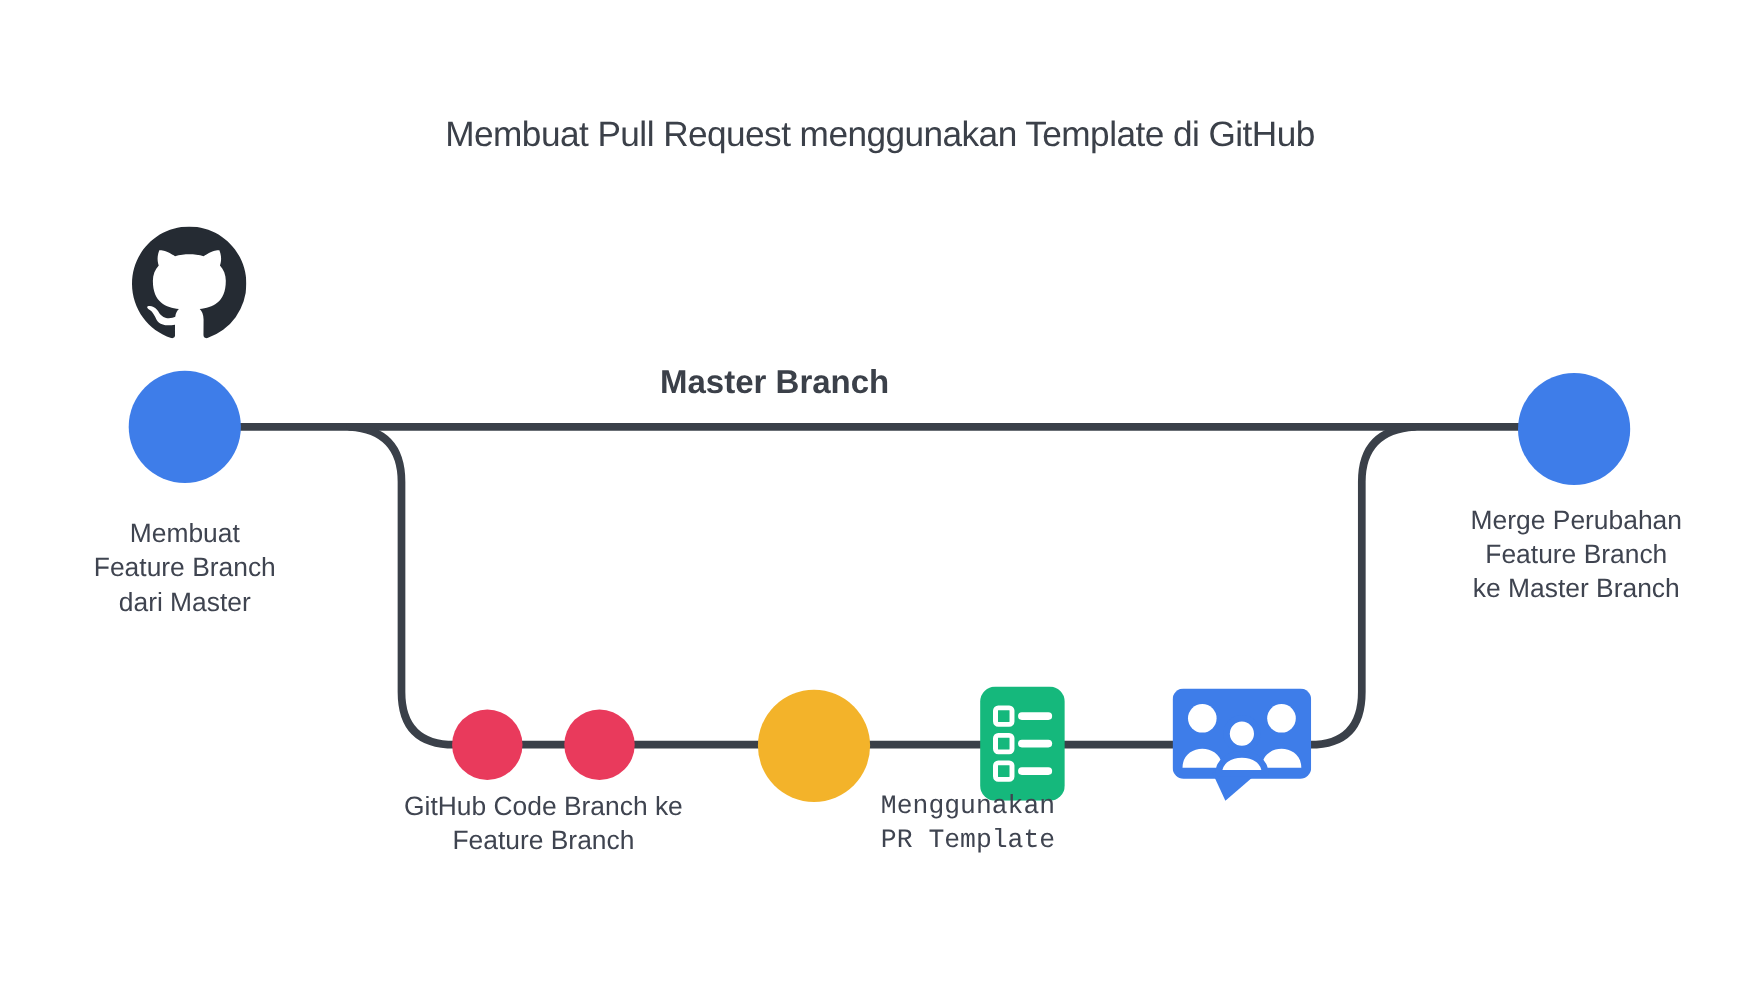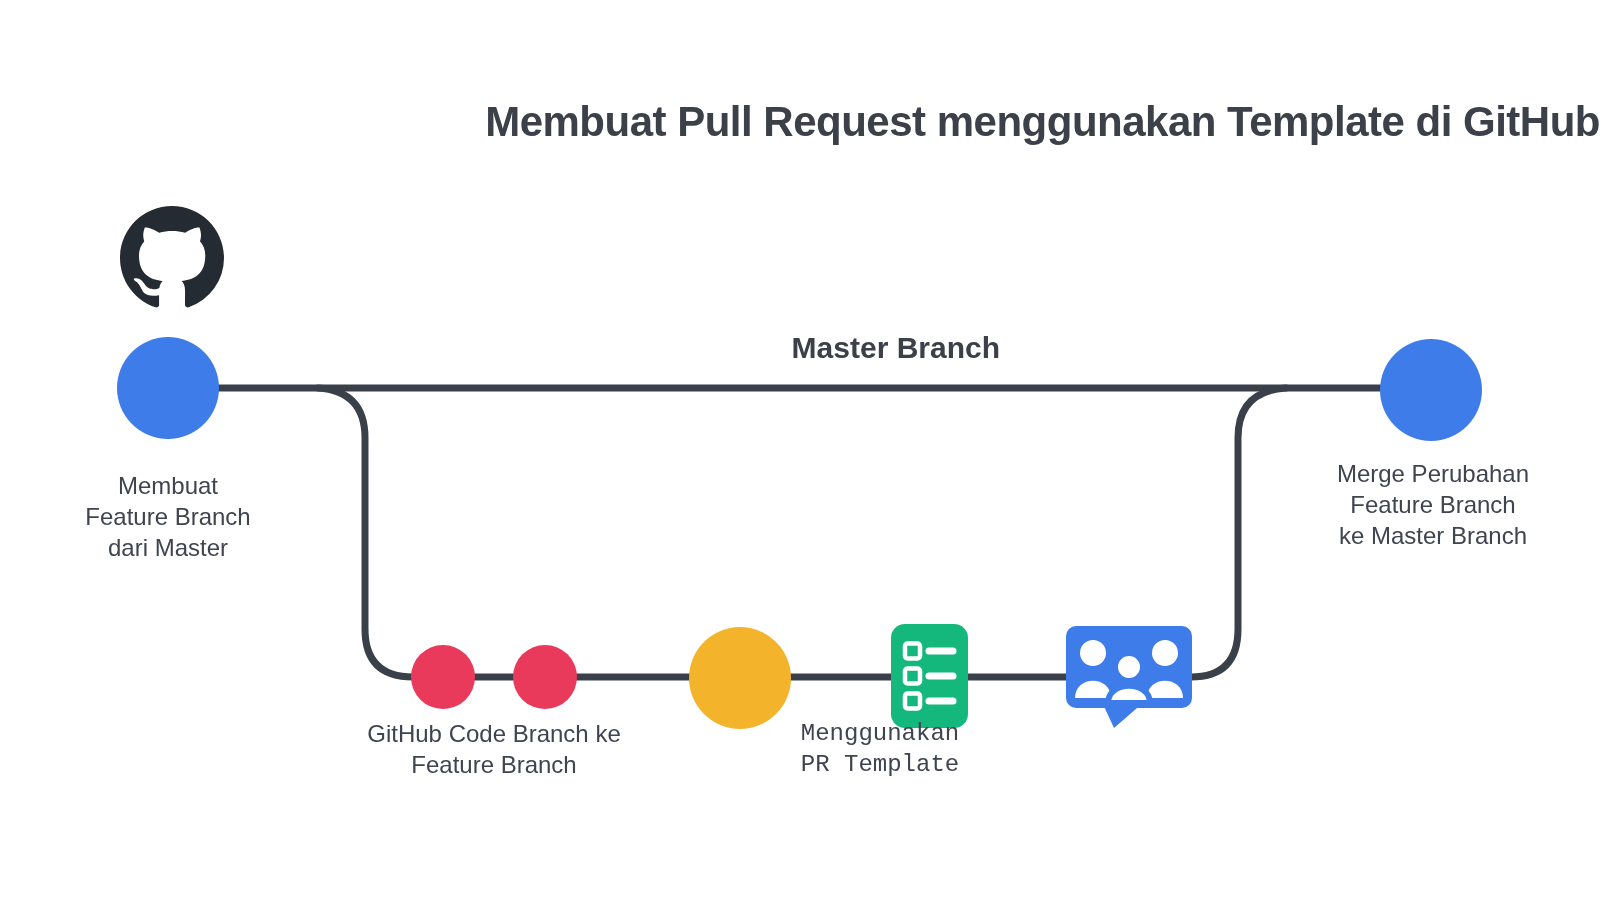--- a/index.html
+++ b/index.html
@@ -14,44 +14,44 @@
   .canvas {
     position: relative;
     width: 1600px;
     height: 900px;
     background: var(--background, #fff);
   }
   .title {
     position: absolute;
     left: 0; right: 0;
     top: 94px;
-    text-align: right;
-    font-size: 42px;
+    text-align: center;
+    font-size: 32px;
     line-height: 56px;
-    font-weight: 700;
+    font-weight: 400;
     letter-spacing: -0.5px;
     color: var(--text-dark, #3b4049);
   }
   .connector-svg, .icon-svg {
     position: absolute;
     display: block;
   }
   .connector-svg { left: 0; top: 0; }
   .node-circle {
     position: absolute;
     border-radius: 50%;
   }
   .blue-circle  { background: var(--blue, #3e7de9); width: 102px; height: 102px; }
   .red-circle   { background: var(--red, #e93a5c); width: 64px; height: 64px; }
   .yellow-circle{ background: var(--yellow, #f3b32a); width: 102px; height: 102px; }
   .master-label {
     position: absolute;
     left: 600px; top: 330px;
     width: 400px;
-    text-align: right;
+    text-align: left;
     font-size: 30px;
     line-height: 36px;
     font-weight: 700;
     color: var(--text-dark, #3b4049);
   }
   .node-label {
     position: absolute;
     text-align: center;
     font-size: 24px;
     line-height: 31px;

